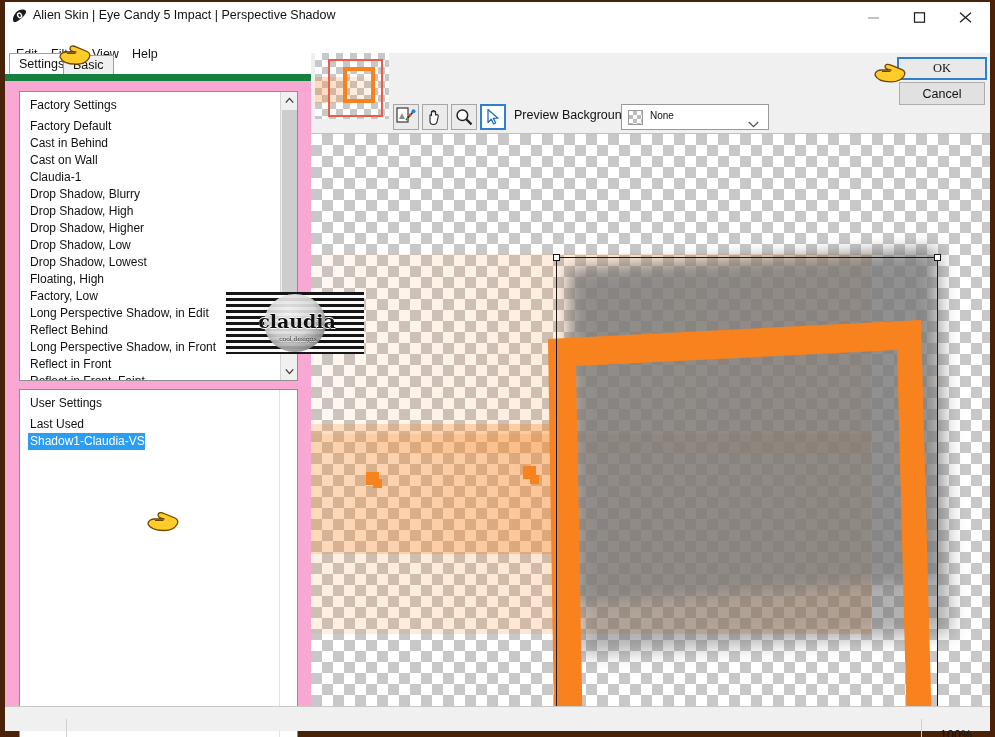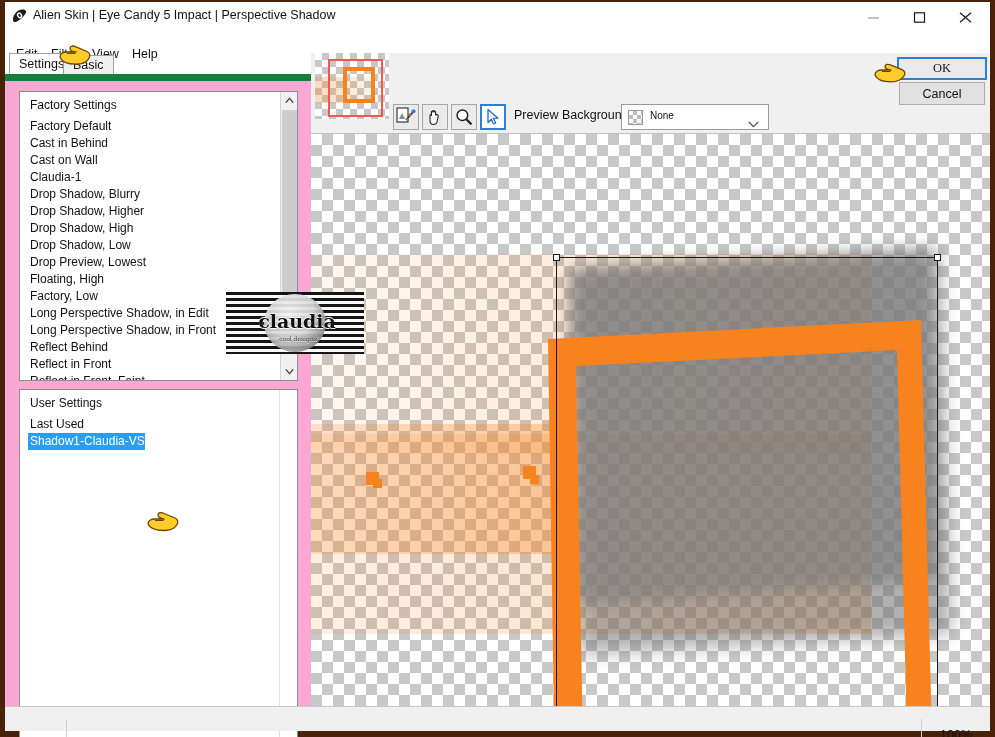--- a/index.html
+++ b/index.html
@@ -378,29 +378,29 @@
   <div id="left-panel">
 
     <div id="factory-list-box">
       <div id="factory-list">
         <div class="list-row header">Factory Settings</div>
         <div class="list-row">Factory Default</div>
         <div class="list-row">Cast in Behind</div>
         <div class="list-row">Cast on Wall</div>
         <div class="list-row">Claudia-1</div>
         <div class="list-row">Drop Shadow, Blurry</div>
+        <div class="list-row">Drop Shadow, High</div>
         <div class="list-row">Drop Shadow, Higher</div>
-        <div class="list-row">Drop Shadow, High</div>
         <div class="list-row">Drop Shadow, Low</div>
-        <div class="list-row">Drop Preview, Lowest</div>
+        <div class="list-row">Drop Shadow, Lowest</div>
         <div class="list-row">Floating, High</div>
         <div class="list-row">Factory, Low</div>
         <div class="list-row">Long Perspective Shadow, in Edit</div>
+        <div class="list-row">Reflect Behind</div>
         <div class="list-row">Long Perspective Shadow, in Front</div>
-        <div class="list-row">Reflect Behind</div>
         <div class="list-row">Reflect in Front</div>
         <div class="list-row">Reflect in Front, Faint</div>
       </div>
       <div class="vscroll">
         <div class="arrow up">
           <svg class="chev" width="9" height="7" viewBox="0 0 9 7">
             <polyline points="0.8,5.6 4.5,1.4 8.2,5.6" fill="none" stroke="#3a3a3a" stroke-width="1.3"></polyline>
           </svg>
         </div>
         <div class="thumb"></div>

